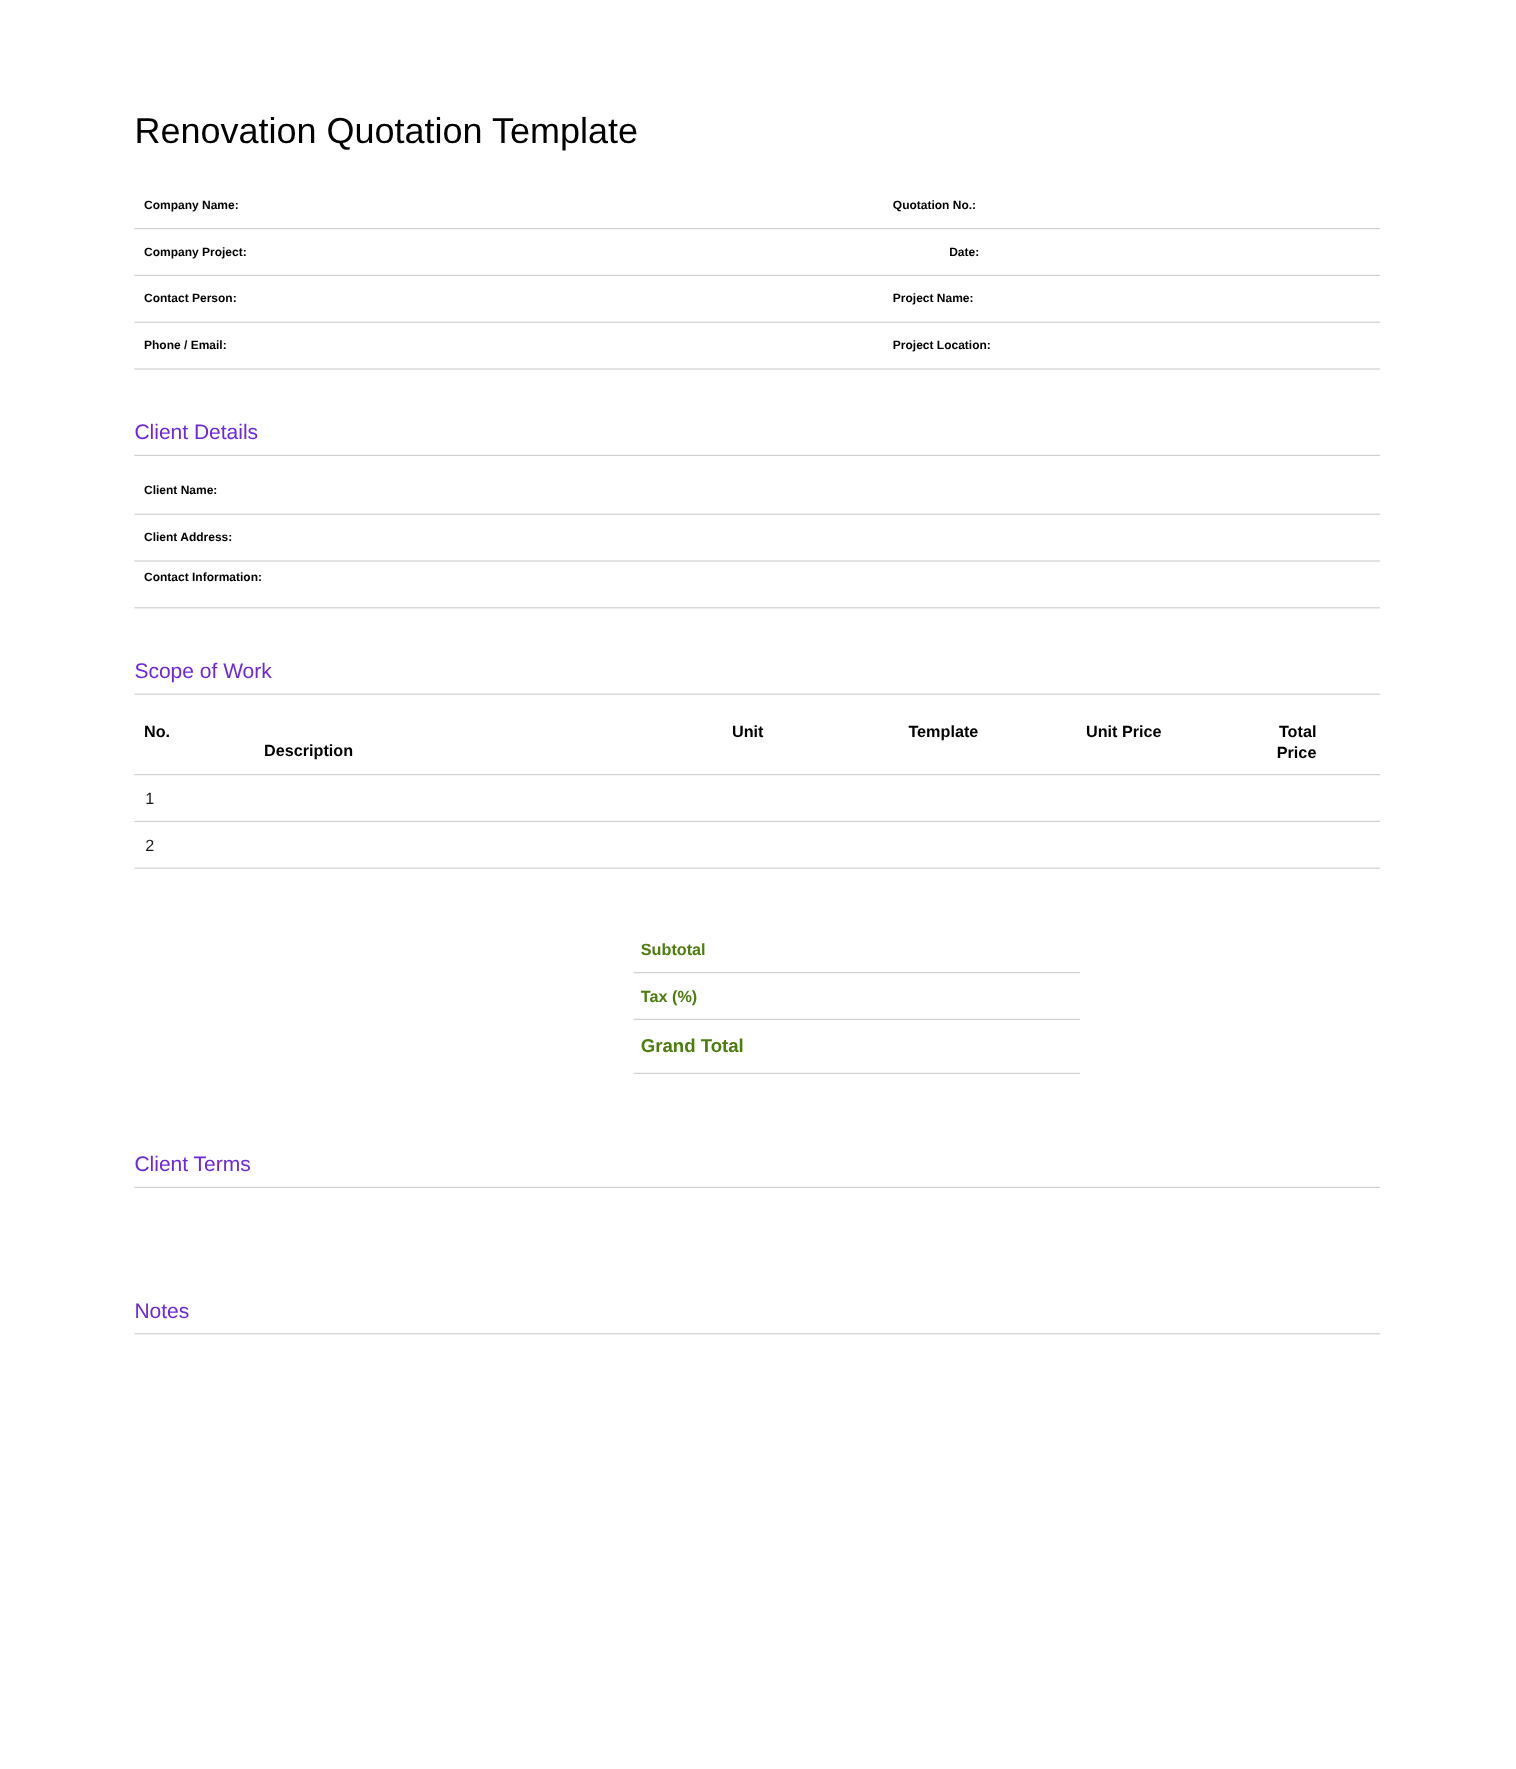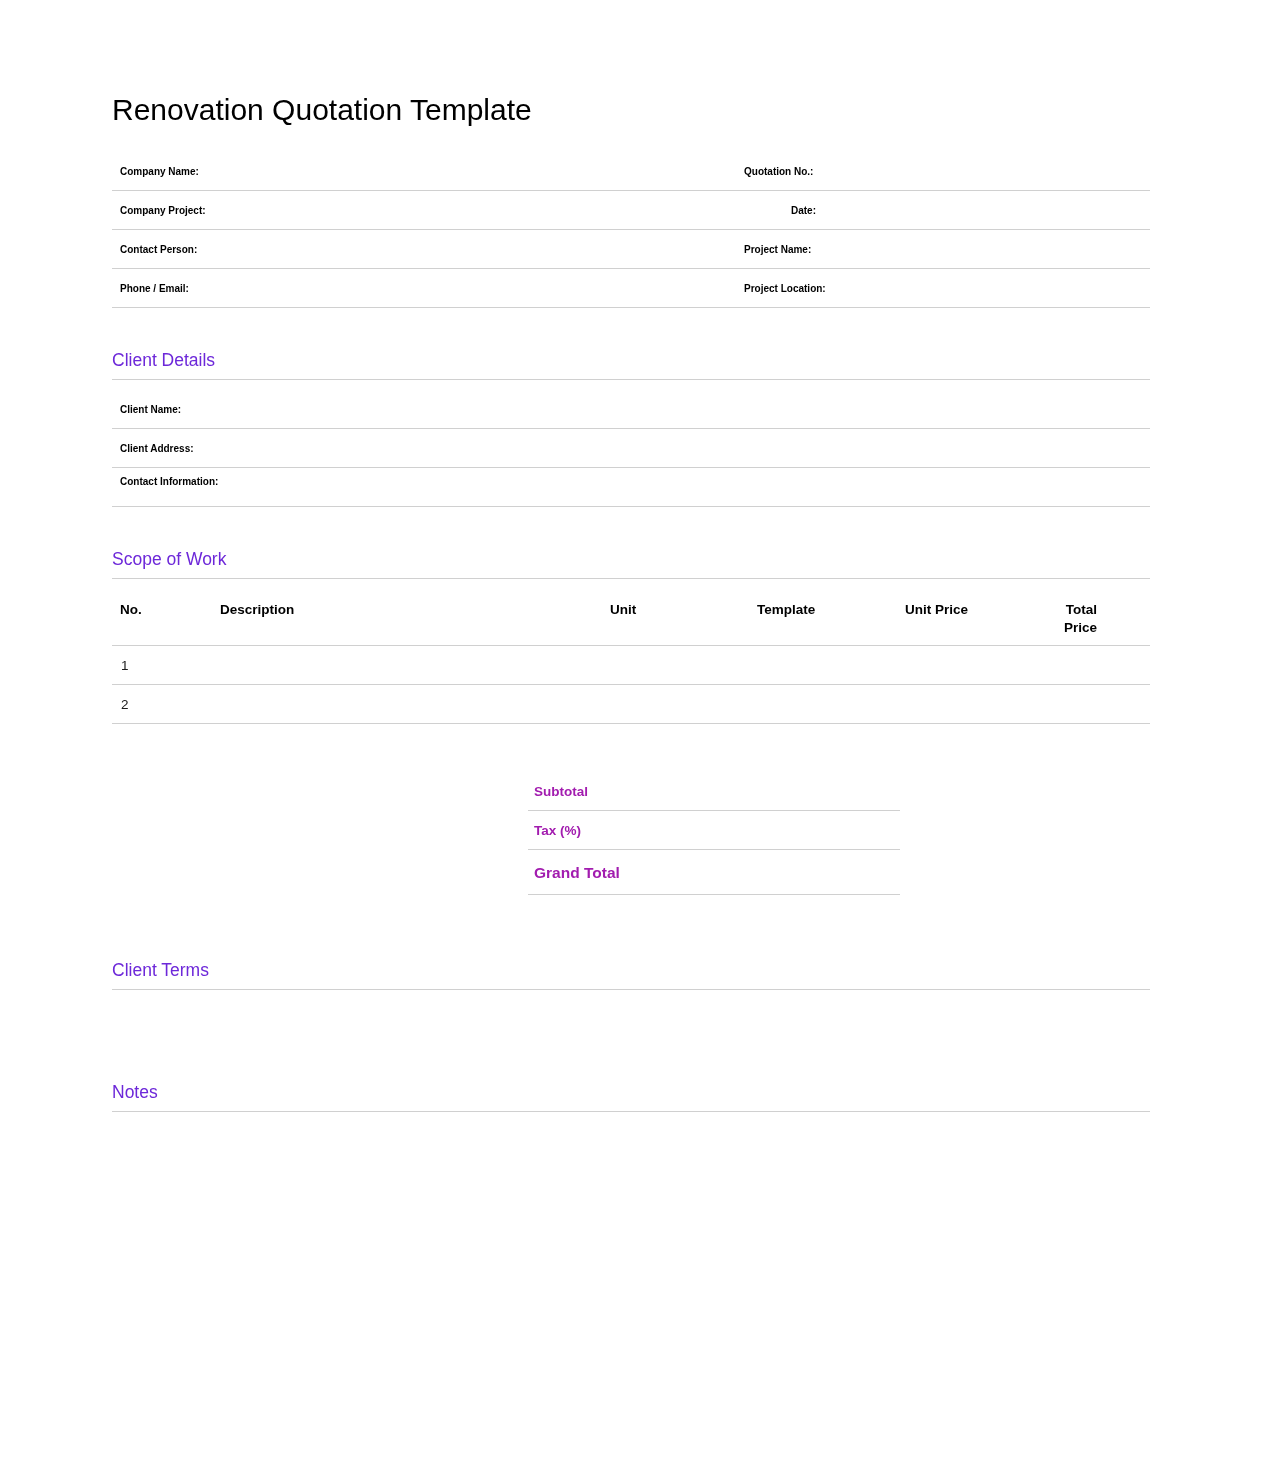--- a/index.html
+++ b/index.html
@@ -95,21 +95,21 @@
     color: #1a1a1a;
   }
 
   
   .total-label {
     position: absolute;
     left: 534px;
     font-size: 13.5px;
     font-weight: bold;
     line-height: 18px;
-    color: #a21caf;
+    color: #4d7c0f;
     white-space: nowrap;
     text-align: center;
   }
   .total-label.emphasis {
     font-size: 15.5px;
     line-height: 20px;
   }
 
   
   .content-area {
@@ -167,21 +167,21 @@
     <div class="info-label left" style="top:461px;margin-top:12px;">Contact Information:</div>
     <div class="td" style="left:300px; top:479px;"></div>
     <div class="rule" style="top:506px;"></div>
   </div>
 
   <div>
     <div class="section-heading" style="top:548px;">Scope of Work</div>
     <div class="rule" style="top:578px;"></div>
 
     <div class="th" style="left:120px; top:601px;">No.</div>
-    <div class="th" style="left:220px; top:601px;text-align:right;">Description</div>
+    <div class="th" style="left:220px; top:617px;text-align:right;">Description</div>
     <div class="th" style="left:610px; top:601px;">Unit</div>
     <div class="th" style="left:757px; top:601px;">Template</div>
     <div class="th" style="left:905px; top:601px;">Unit Price</div>
     <div class="th wrap" style="left:1037px; top:601px;">Total Price</div>
     <div class="rule" style="top:645px;"></div>
 
     <div>
       <div class="td" style="left:121px; top:657px;">1</div>
       <div class="td" style="left:220px; top:657px;"></div>
       <div class="td" style="left:610px; top:657px;"></div>

